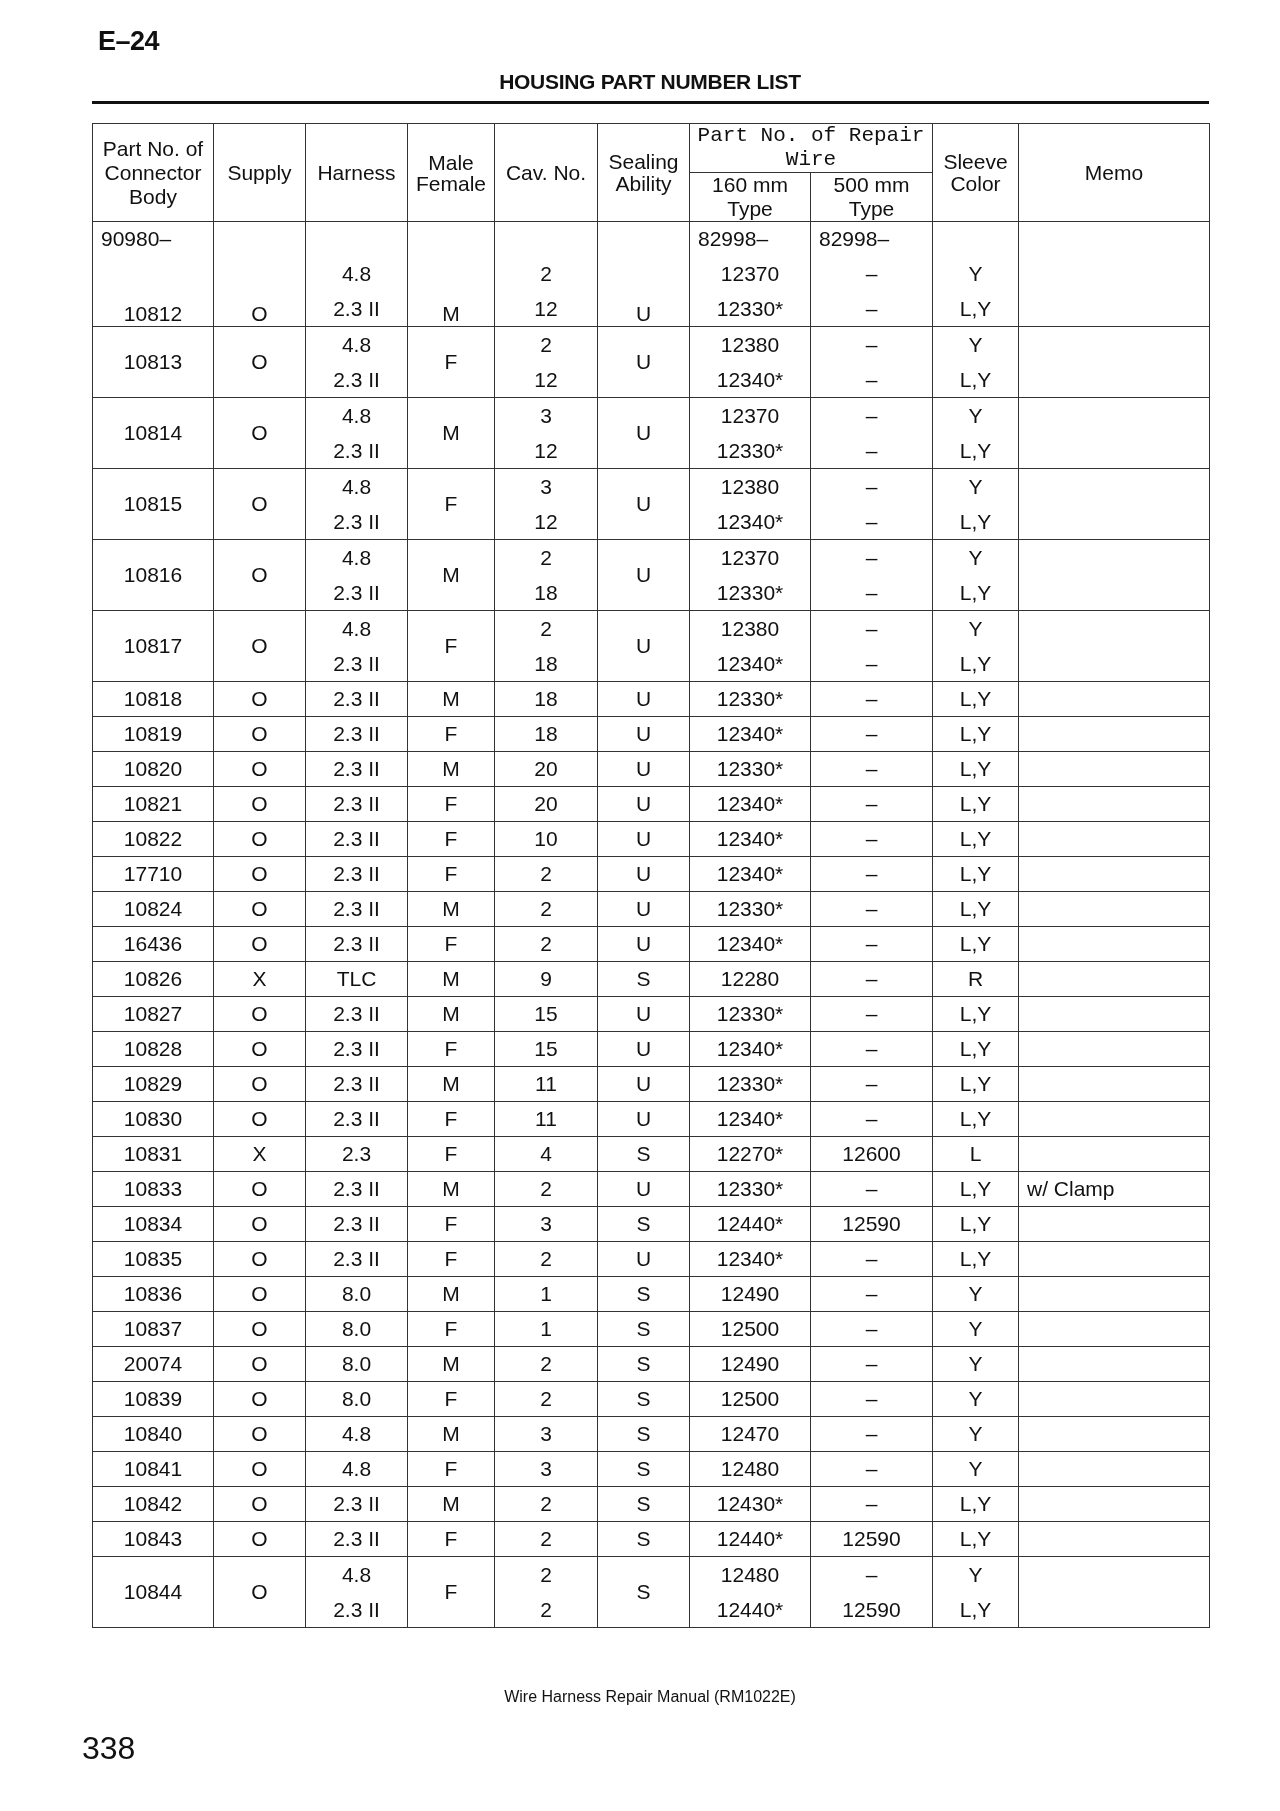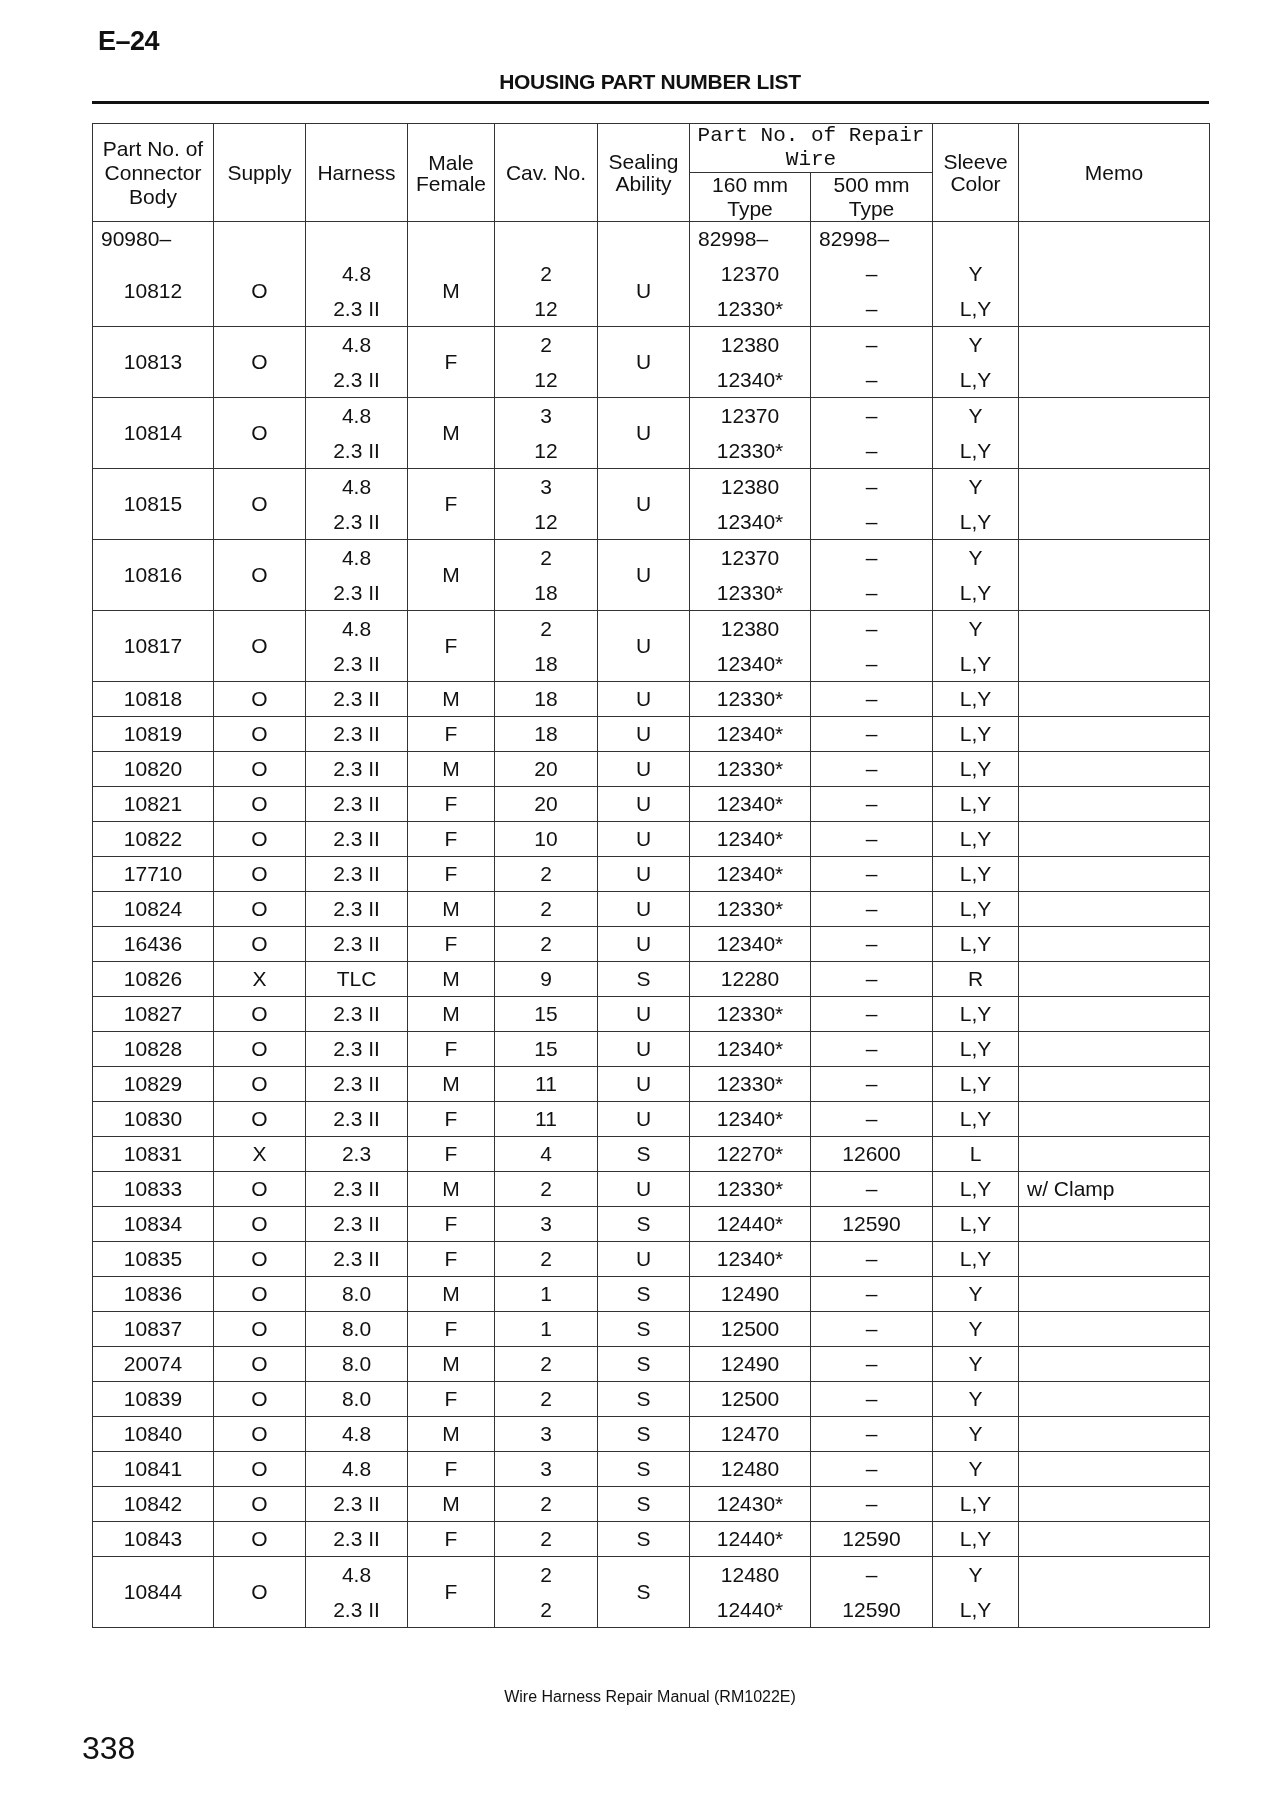--- a/index.html
+++ b/index.html
@@ -14,21 +14,21 @@
   th.sub { text-align:left; padding-left:7px; height:45px; line-height:22px; }
   th.repair-head { height:38px; text-align:left; padding-left:7px;font-family:Liberation Mono, monospace; }
   tr.single td { height:34px; }
   .dbl { display:flex; flex-direction:column; justify-content:space-around; height:70px; }
   .dbl span { display:block; line-height:35px; }
   .first-block td { height:104px; vertical-align:bottom; }
   .first-block .stack { display:flex; flex-direction:column; height:104px; }
   .first-block .prefix { height:34px; line-height:34px; text-align:left; padding-left:8px; }
   .first-block .pair { height:70px; display:flex; flex-direction:column; justify-content:space-around; }
   .first-block .pair span { line-height:35px; }
-  .first-block .single-mid { height:70px; display:flex; align-items:center; justify-content:center; }
+  .first-block .single-mid { height:70px; display:flex; align-items:flex-end; justify-content:center; }
   td.memo { text-align:left !important; padding-left:8px !important; }
   .footer { position:absolute; left:0; width:1300px; top:1688px; text-align:center; font-size:16px; }
   .page-num { position:absolute; left:82px; top:1730px; font-size:32px; }
 </style>
 </head>
 <body>
 
 <div class="section-code">E–24</div>
 <div class="page-title">HOUSING PART NUMBER LIST</div>
 <div class="title-rule"></div>

